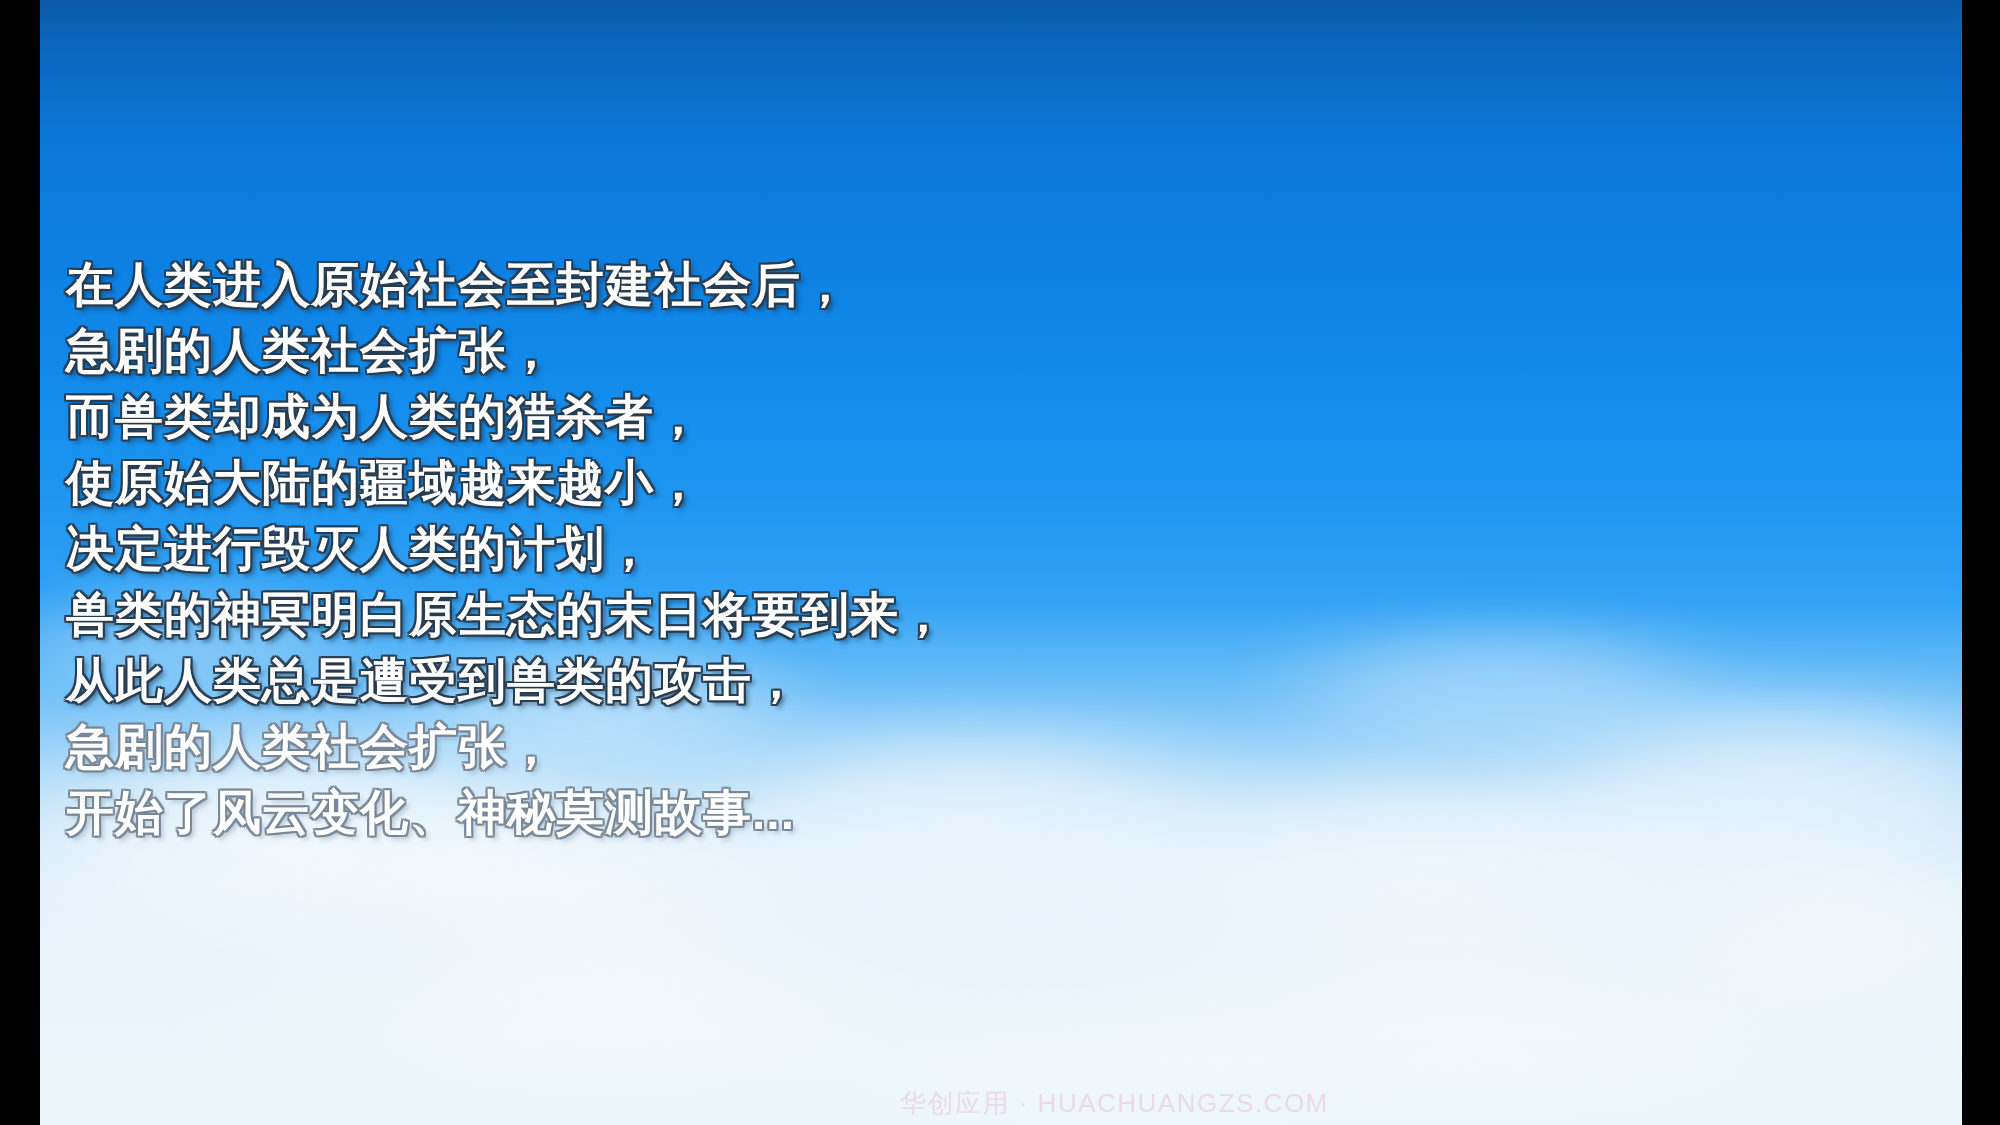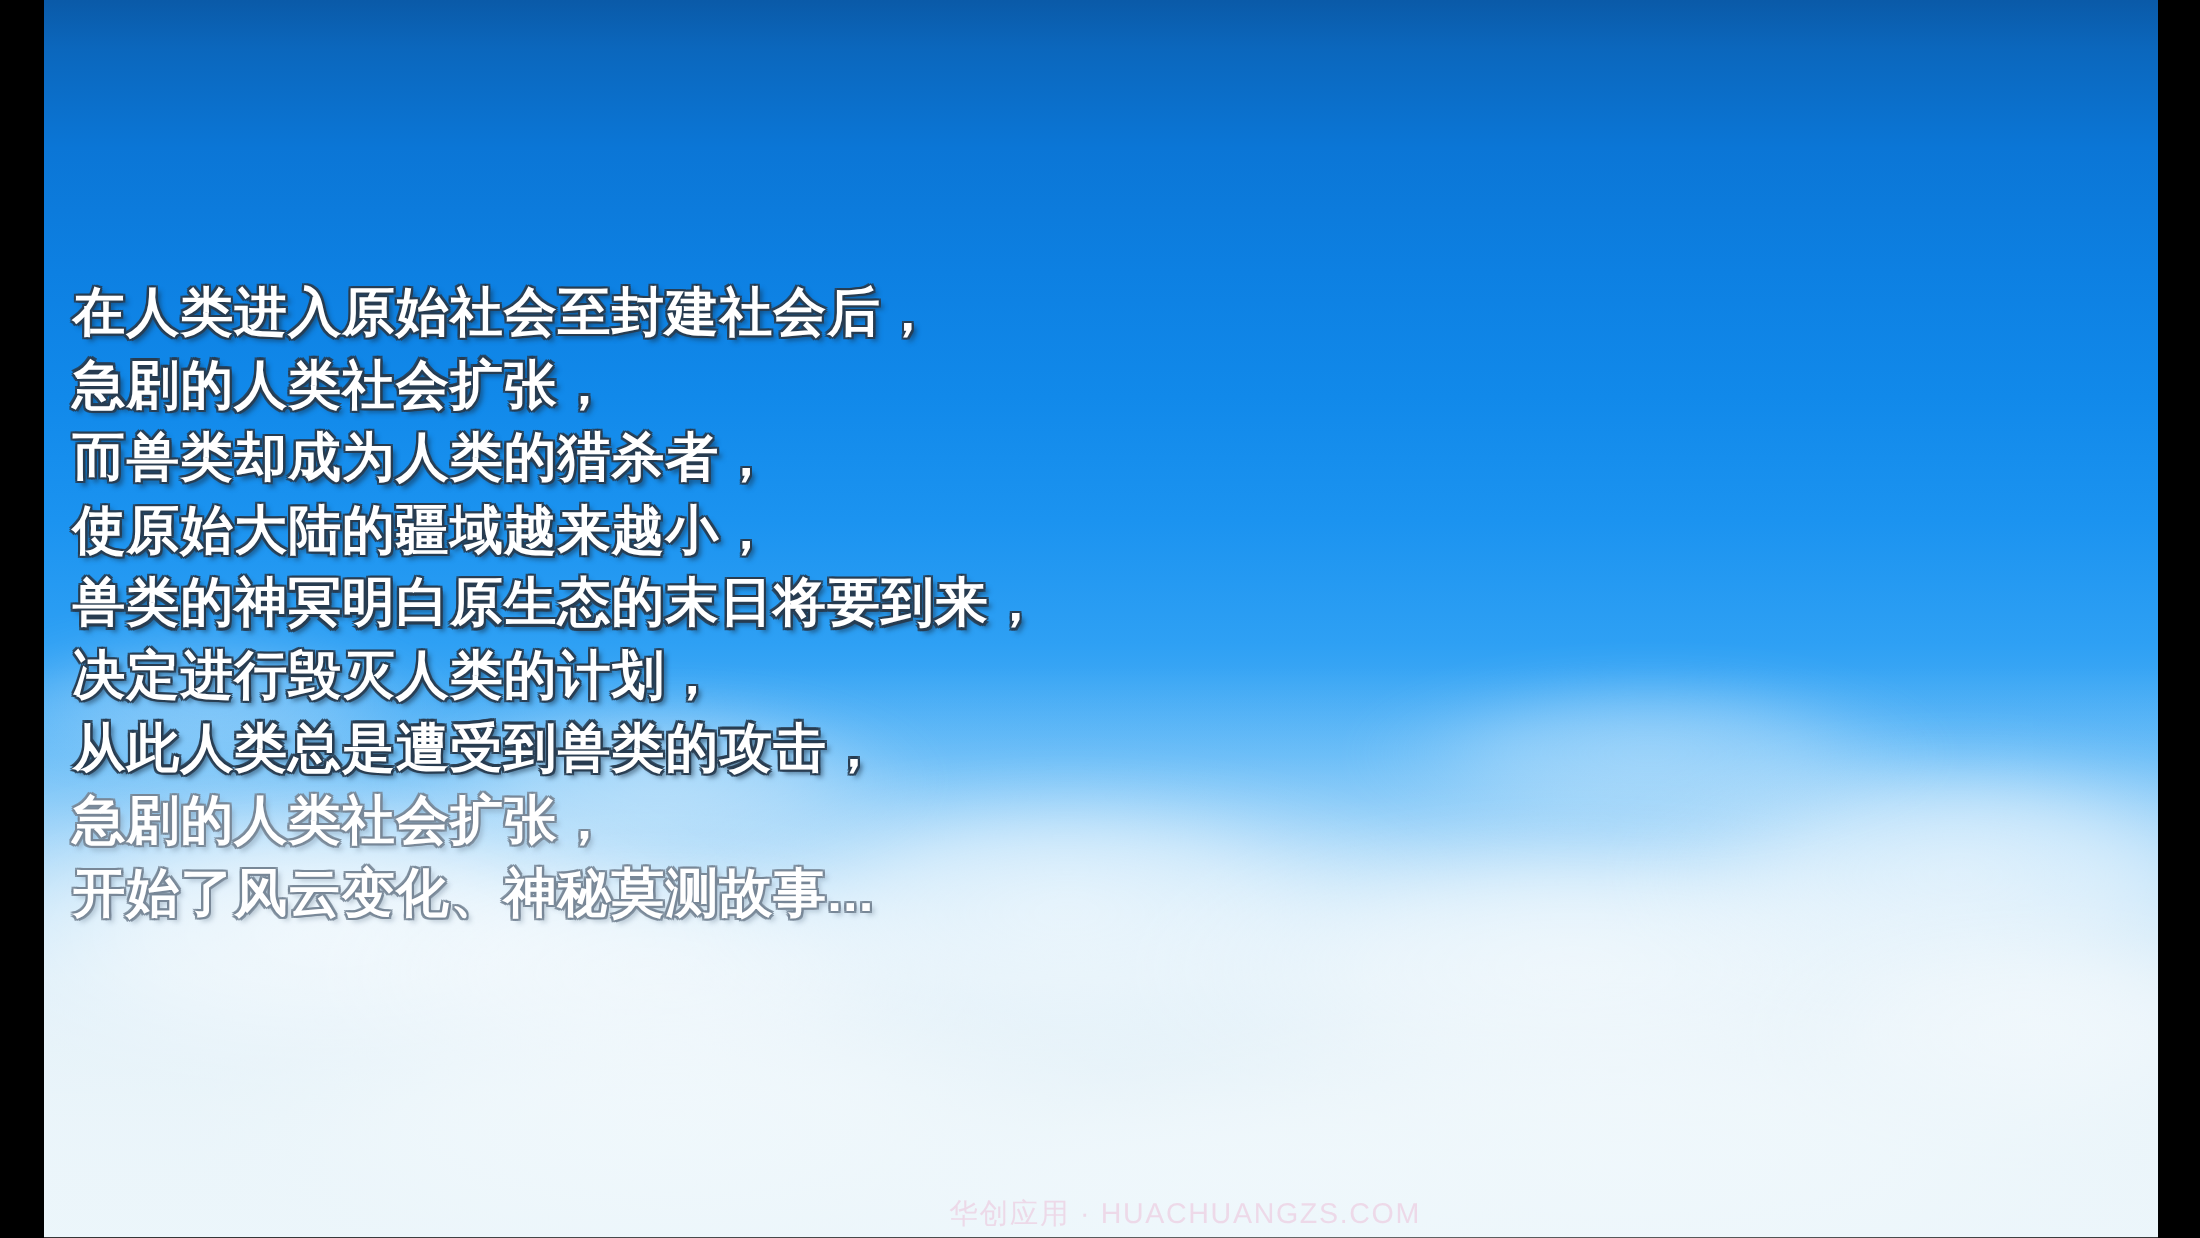--- a/index.html
+++ b/index.html
@@ -141,21 +141,21 @@
        0   -2px 0 rgba(120,135,150,0.85),
        0    2px 0 rgba(120,135,150,0.85),
       -2px  0   0 rgba(120,135,150,0.85),
        2px  0   0 rgba(120,135,150,0.85),
        4px  4px 5px rgba(120,140,160,0.45);
   }
 
   
   #watermark {
     position: absolute;
-    left: 823px;
+    left: 860px;
     top: 1086px;
     z-index: 30;
     font-size: 26px;
     font-weight: 400;
     letter-spacing: 1.5px;
     color: rgba(236,150,190,0.30);
     white-space: nowrap;
     font-family: "Liberation Sans", "DejaVu Sans", sans-serif;
   }
 </style>
@@ -183,22 +183,22 @@
       <div class="cloud c12"></div>
     </div>
 
     <div class="haze"></div>
 
     <div id="story">
       <div class="story-line">在人类进入原始社会至封建社会后，</div>
       <div class="story-line">急剧的人类社会扩张，</div>
       <div class="story-line">而兽类却成为人类的猎杀者，</div>
       <div class="story-line">使原始大陆的疆域越来越小，</div>
+      <div class="story-line">决定进行毁灭人类的计划，</div>
       <div class="story-line">兽类的神冥明白原生态的末日将要到来，</div>
-      <div class="story-line">决定进行毁灭人类的计划，</div>
       <div class="story-line">从此人类总是遭受到兽类的攻击，</div>
       <div class="story-line dim">急剧的人类社会扩张，</div>
       <div class="story-line dim">开始了风云变化、神秘莫测故事...</div>
     </div>
 
     <div id="watermark">华创应用 · HUACHUANGZS.COM</div>
 
   </div>
 
   <div class="letterbox left"></div>

